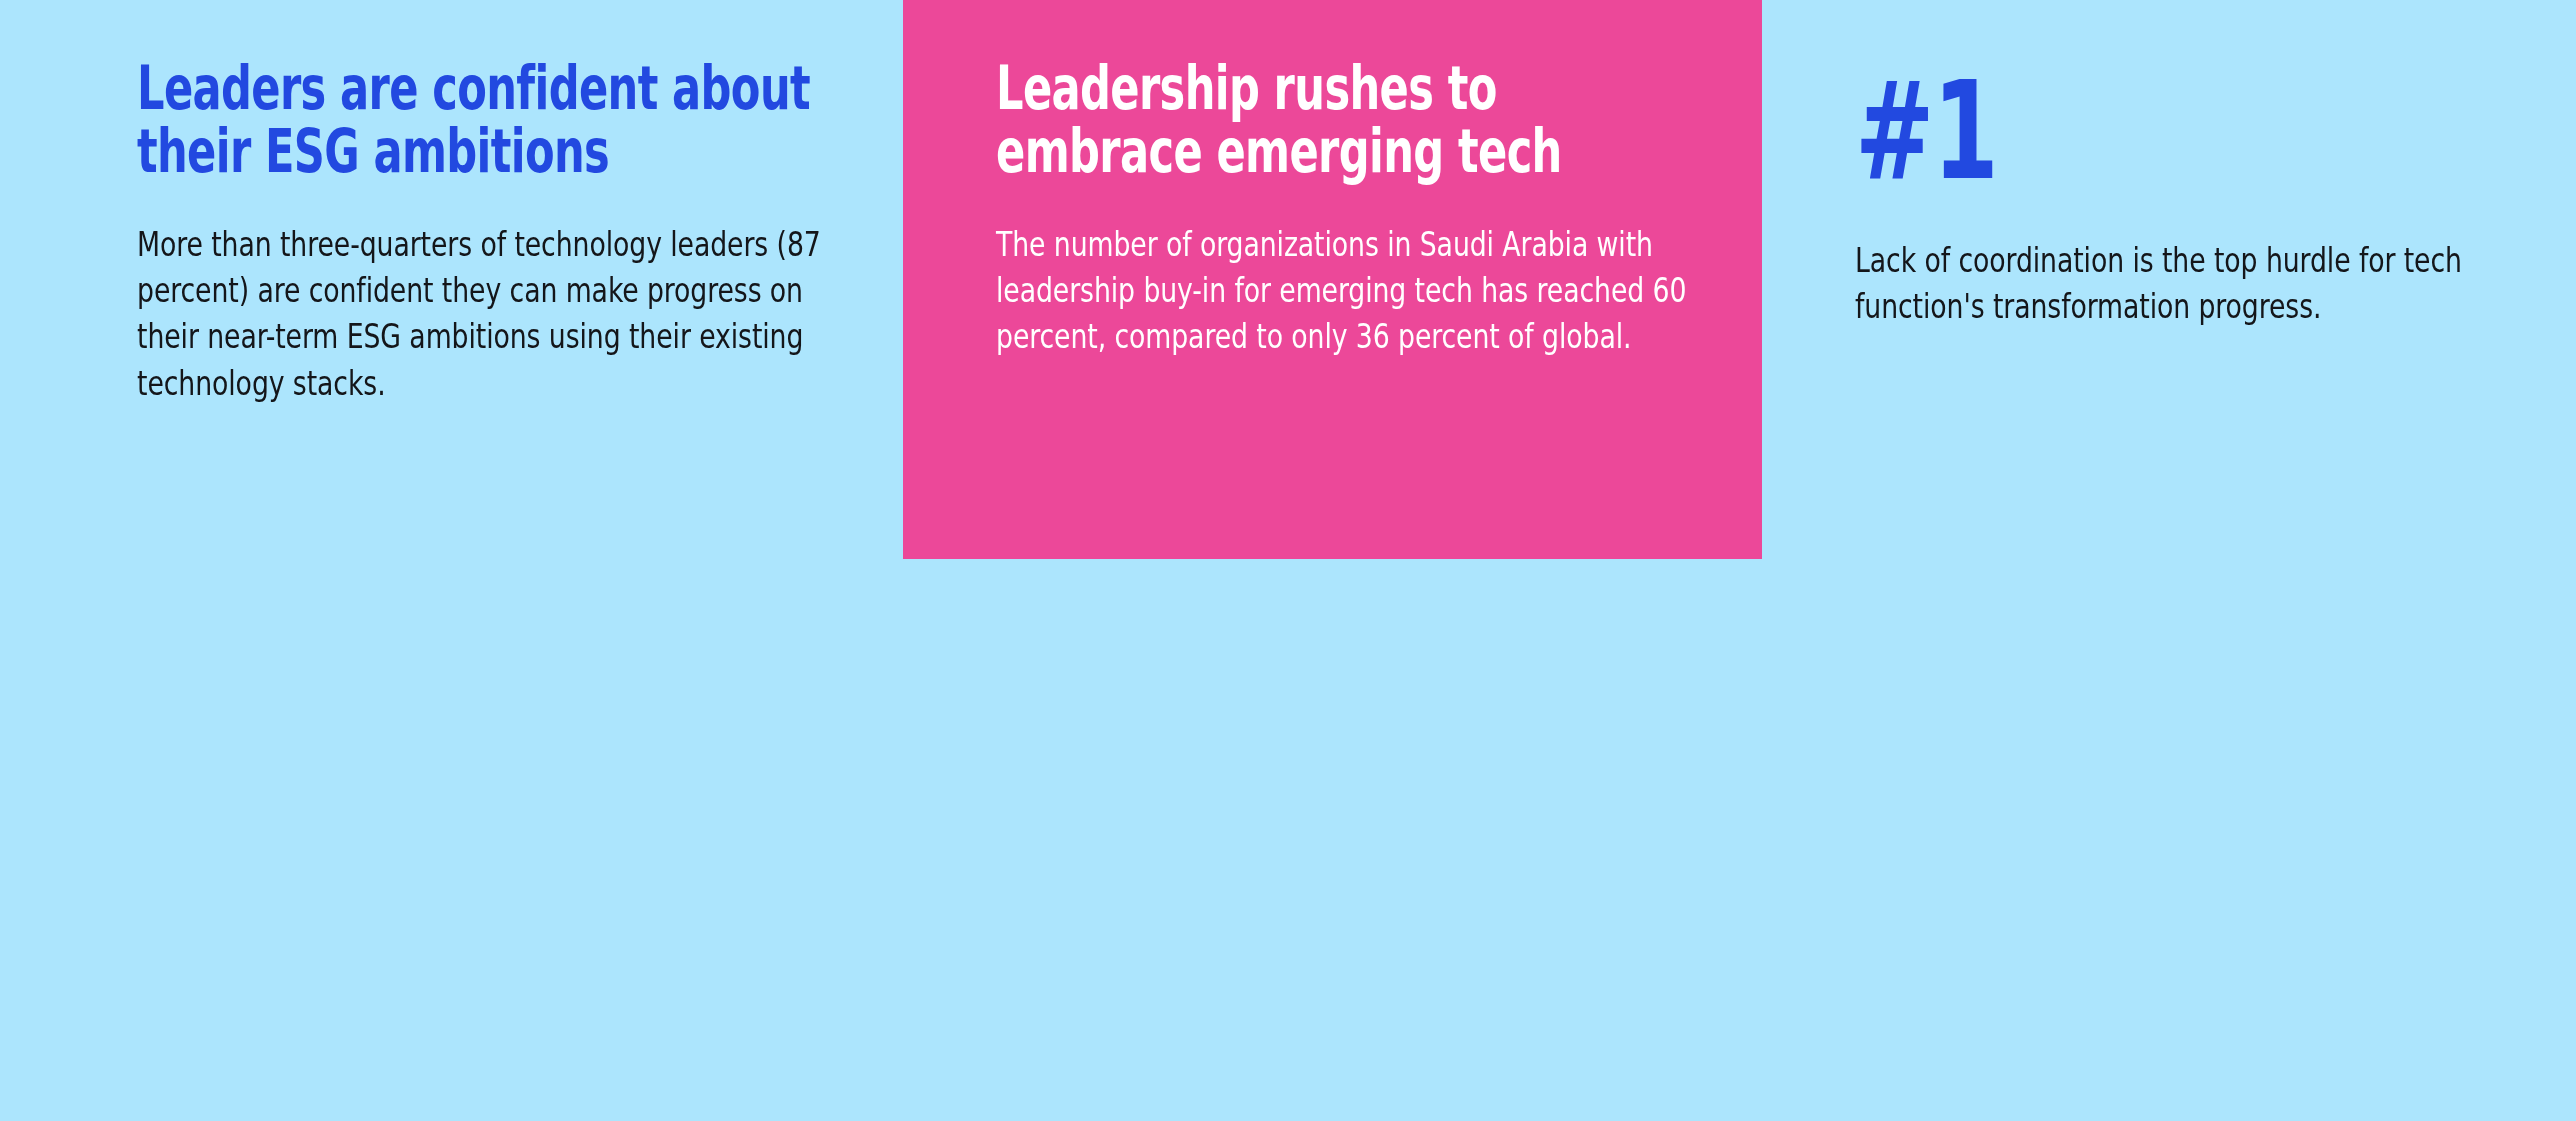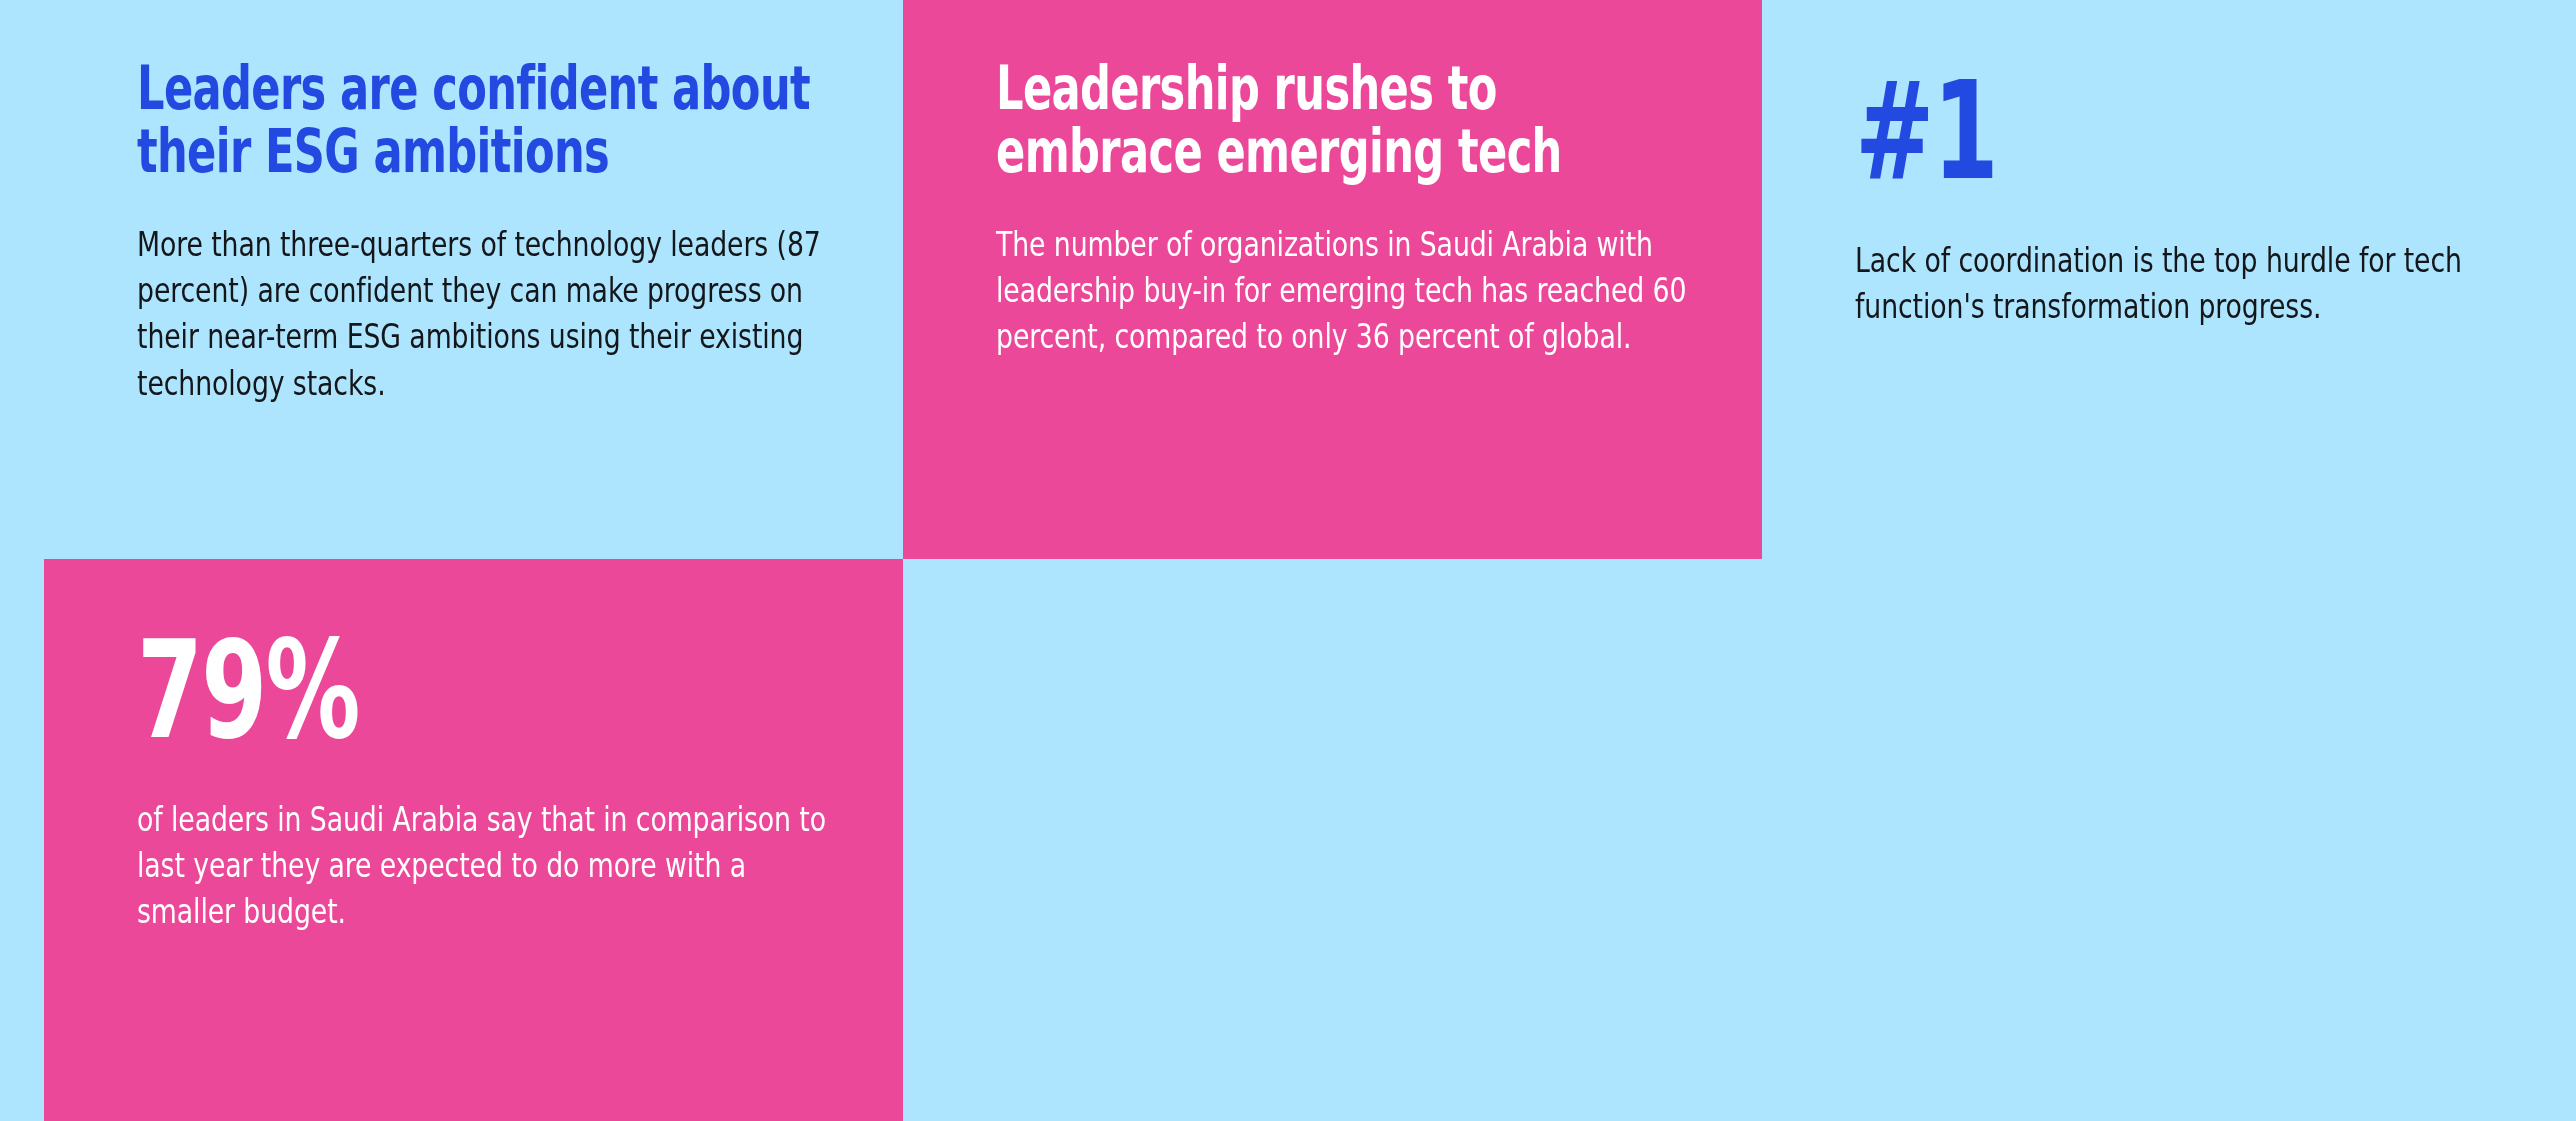--- a/index.html
+++ b/index.html
@@ -105,19 +105,15 @@
     <p class="body">The number of organizations in Saudi Arabia with leadership buy-in for emerging tech has reached 60 percent, compared to only 36 percent of global.</p>
   </div>
 
 
 
   <div class="stat-cell theme-light row-bottom lead-num">
     <div class="bignum">#1</div>
     <p class="body">Lack of coordination is the top hurdle for tech function's transformation progress.</p>
   </div>
 
-  <div class="stat-cell theme-dark row-bottom lead-num">
-    <div class="bignum">79%</div>
-    <p class="body">of leaders in Saudi Arabia say that in comparison to last year they are expected to do more with a smaller budget.</p>
-  </div>
 
 </div>
 
 
 </body></html>

